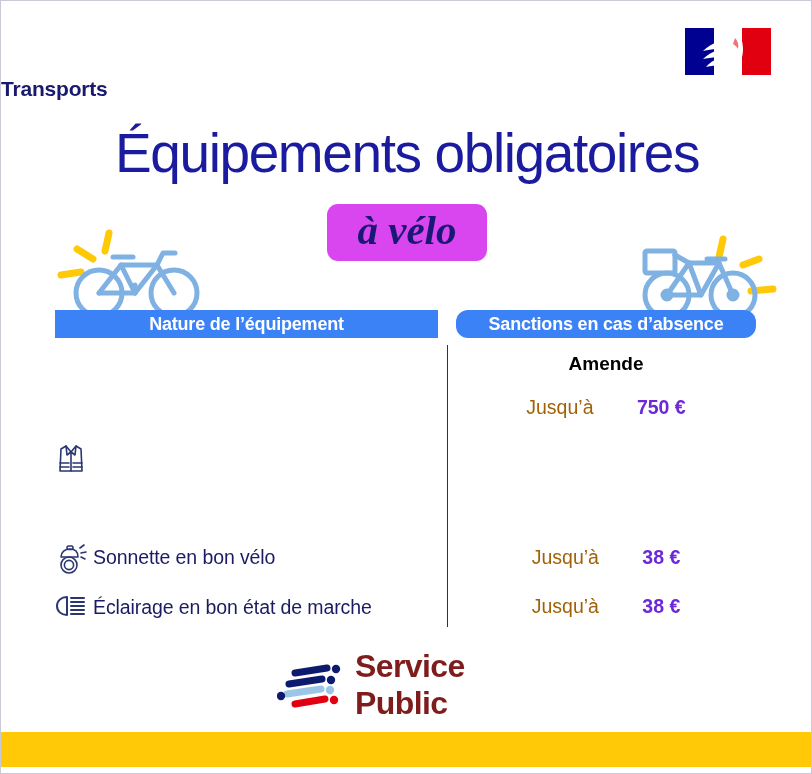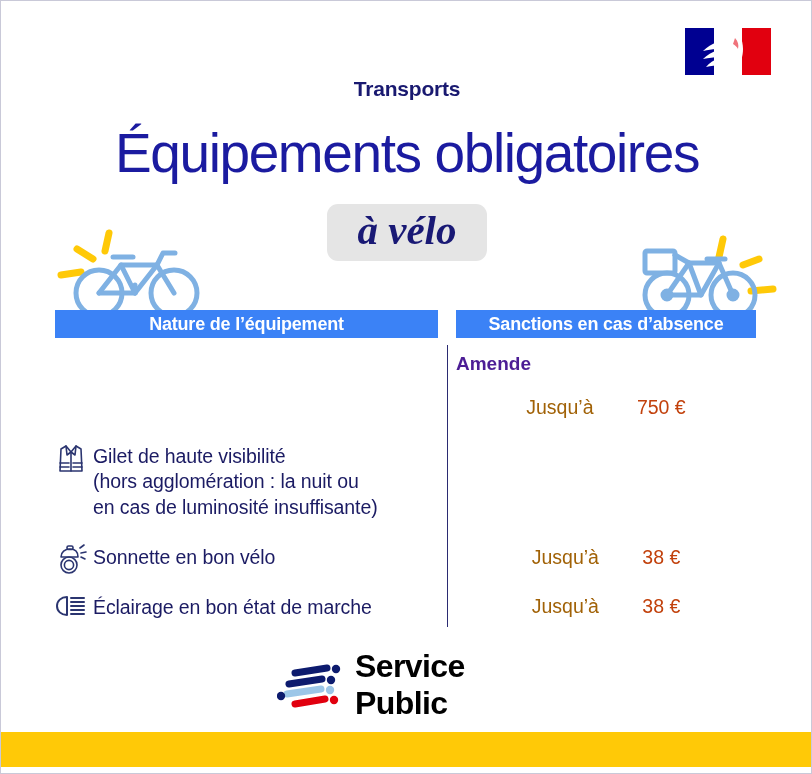--- a/index.html
+++ b/index.html
@@ -27,21 +27,21 @@
     left: 684px;
     width: 86px;
     height: 47px;
   }
 
   .eyebrow {
     position: absolute;
     top: 76px;
     left: 0;
     width: 812px;
-    text-align: center;
+    text-align: left;
     font-size: 21px;
     font-weight: bold;
     color: #191970;
     letter-spacing: -0.2px;
   }
 
   .main-title {
     position: absolute;
     top: 125px;
     left: 0;
@@ -56,21 +56,21 @@
 
   .subtitle-wrap {
     position: absolute;
     top: 203px;
     left: 0;
     width: 812px;
     text-align: center;
   }
   .subtitle-badge {
     display: inline-block;
-    background: #e5e5e5;
+    background: #d946ef;
     border-radius: 11px;
     padding: 5px 30px 9px 30px;
     font-family: "Liberation Serif", serif;
     font-style: italic;
     font-weight: bold;
     font-size: 41px;
     color: #191975;
     letter-spacing: 0px;
     line-height: 1.05;
   }
@@ -98,41 +98,42 @@
     background: #3b82f6;
     color: #ffffff;
     font-size: 18px;
     font-weight: bold;
     display: flex;
     align-items: center;
     justify-content: center;
     letter-spacing: -0.2px;
   }
   .col-header.left  { top: 309px; left: 54px;  width: 383px; }
-  .col-header.right { top: 309px; left: 455px; width: 300px; }
+  .col-header.right { top: 309px; left: 455px; width: 300px; border-radius: 12px; }
 
   
   .divider {
     position: absolute;
     top: 344px;
     left: 446px;
     width: 1px;
     height: 282px;
     background: #2b2b72;
   }
 
   
   .amende-label {
     position: absolute;
     top: 352px;
     left: 455px;
     width: 300px;
+    text-align: center;
     font-size: 19px;
     font-weight: bold;
-    color: #4c1d95;
+    color: #000000;
   }
 
   
   .row {
     position: absolute;
     left: 48px;
     width: 398px;
     display: flex;
     align-items: flex-start;
   }
@@ -164,22 +165,22 @@
     width: 300px;
     text-align: center;
     font-size: 19.5px;
     color: #1b1b63;
   }
   .fine .upto {
     color: #a16207;
     font-weight: normal;
   }
   .fine .amount {
-    font-weight: normal;
-    color: #c2410c;
+    font-weight: bold;
+    color: #6d28d9;
     margin-left: 38px;
   }
   .fine-1 { top: 395px; }
   .fine-2 { top: 446px; }
   .fine-3 { top: 545px; }
   .fine-4 { top: 594px; }
 
   
   .footer-logo {
     position: absolute;
@@ -187,21 +188,21 @@
     left: 276px;
     width: 262px;
     height: 52px;
     display: flex;
     align-items: center;
   }
   .footer-logo-mark { width: 70px; height: 46px; }
   .footer-logo-text {
     font-size: 32px;
     font-weight: bold;
-    color: #000000;
+    color: #7f1d1d;
     letter-spacing: -0.6px;
     margin-left: 8px;
   }
 
   
   .bottom-band {
     position: absolute;
     left: 0;
     top: 731px;
     width: 812px;
@@ -297,23 +298,20 @@
           <line x1="16" y1="9" x2="16" y2="28"></line>
           <path d="M11 3 L12 12 L16 9"></path>
           <path d="M21 3 L20 12 L16 9"></path>
           <line x1="5" y1="20" x2="14" y2="20"></line>
           <line x1="18" y1="20" x2="27" y2="20"></line>
           <line x1="5" y1="24" x2="14" y2="24"></line>
           <line x1="18" y1="24" x2="27" y2="24"></line>
         </g>
       </svg>
     </div>
-    <div class="row-label" style="white-space: pre-line;">Gilet de haute visibilité
-(hors agglomération : la nuit ou
-en cas de luminosité insuffisante)</div>
   </div>
 
   <div class="row row-3">
     <div class="row-icon">
       <svg viewBox="0 0 32 32" width="32" height="32" aria-hidden="true">
         <g fill="none" stroke="#2b3570" stroke-width="1.6" stroke-linecap="round" stroke-linejoin="round">
           <path d="M6 13 C6 8 10 5 15 5 C20 5 23 8 23 13 Z"></path>
           <rect x="12" y="2" width="6" height="3.5" rx="1.5"></rect>
           <circle cx="14" cy="21" r="8"></circle>
           <circle cx="14" cy="21" r="4.6"></circle>

